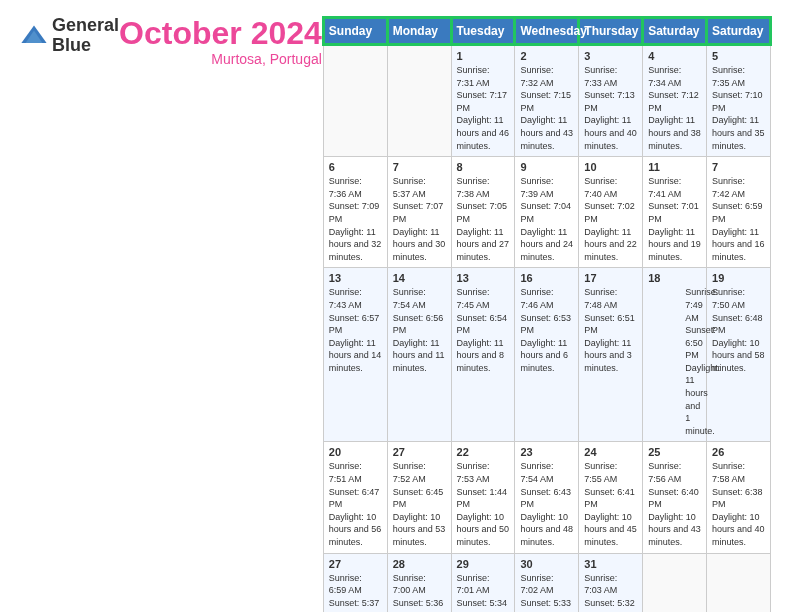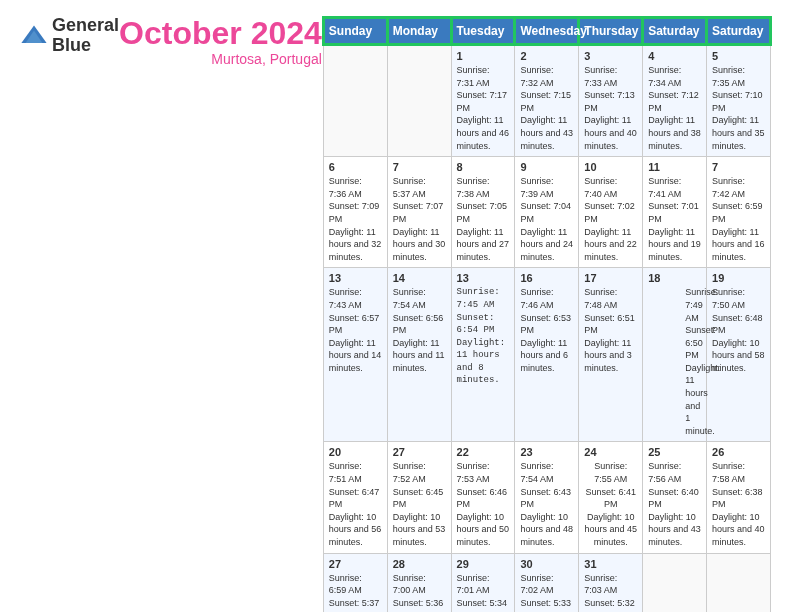--- a/index.html
+++ b/index.html
@@ -228,21 +228,21 @@
 Daylight: 11 hours and 14 minutes.</div>
           </td>
           <td>
             <span class="day-num">14</span>
             <div class="day-info" style="white-space: pre-line;">Sunrise: 7:54 AM
 Sunset: 6:56 PM
 Daylight: 11 hours and 11 minutes.</div>
           </td>
           <td>
             <span class="day-num">13</span>
-            <div class="day-info" style="white-space: pre-line; font-family: Liberation Mono, monospace;">Sunrise: 7:45 AM
+            <div class="day-info" style="white-space: pre-line;">Sunrise: 7:45 AM
 Sunset: 6:54 PM
 Daylight: 11 hours and 8 minutes.</div>
           </td>
           <td>
             <span class="day-num">16</span>
             <div class="day-info" style="white-space: pre-line;">Sunrise: 7:46 AM
 Sunset: 6:53 PM
 Daylight: 11 hours and 6 minutes.</div>
           </td>
           <td>
@@ -273,32 +273,32 @@
           </td>
           <td>
             <span class="day-num">27</span>
             <div class="day-info" style="white-space: pre-line;">Sunrise: 7:52 AM
 Sunset: 6:45 PM
 Daylight: 10 hours and 53 minutes.</div>
           </td>
           <td>
             <span class="day-num">22</span>
             <div class="day-info" style="white-space: pre-line;">Sunrise: 7:53 AM
-Sunset: 6:46 PM
+Sunset: 1:44 PM
 Daylight: 10 hours and 50 minutes.</div>
           </td>
           <td>
             <span class="day-num">23</span>
             <div class="day-info" style="white-space: pre-line;">Sunrise: 7:54 AM
 Sunset: 6:43 PM
 Daylight: 10 hours and 48 minutes.</div>
           </td>
           <td>
             <span class="day-num">24</span>
-            <div class="day-info" style="white-space: pre-line; text-align: center;">Sunrise: 7:55 AM
+            <div class="day-info" style="white-space: pre-line;">Sunrise: 7:55 AM
 Sunset: 6:41 PM
 Daylight: 10 hours and 45 minutes.</div>
           </td>
           <td>
             <span class="day-num">25</span>
             <div class="day-info" style="white-space: pre-line;">Sunrise: 7:56 AM
 Sunset: 6:40 PM
 Daylight: 10 hours and 43 minutes.</div>
           </td>
           <td>

